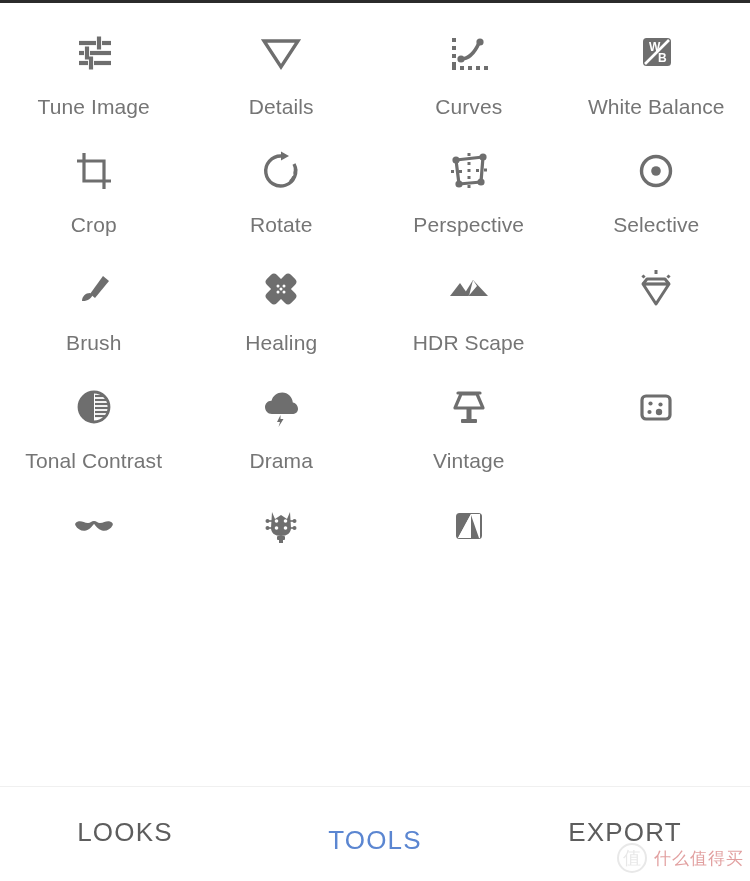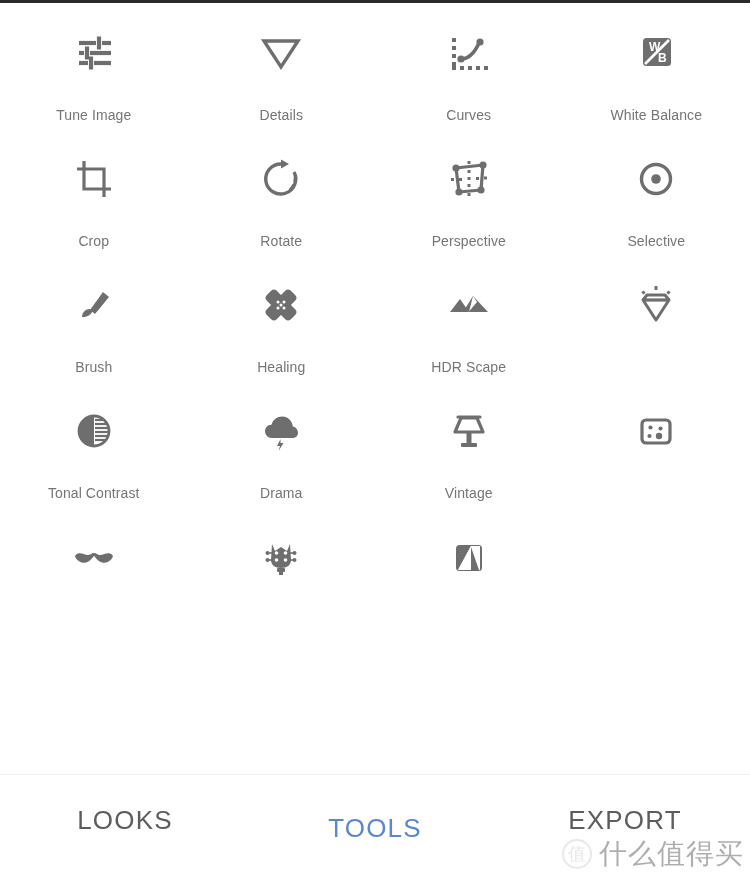--- a/index.html
+++ b/index.html
@@ -60,34 +60,34 @@
     width: 56px;
     height: 56px;
     display: flex;
     align-items: center;
     justify-content: center;
     color: #6e6e6e;
   }
   .tool-icon svg { display: block; }
 
   .tool-label {
-    margin-top: 20px;
-    font-size: 14px;
+    margin-top: 12px;
+    font-size: 21px;
     line-height: 28px;
     color: #757575;
     text-align: center;
     letter-spacing: 0.1px;
     max-width: 150px;
     font-weight: 400;
   }
 
   
   .tabbar {
     position: absolute;
-    bottom: 16px; left: 0;
+    bottom: 4px; left: 0;
     width: 750px;
     height: 91px;
     background: #ffffff;
     border-top: 1px solid #f0f0f0;
     display: flex;
     align-items: center;
     z-index: 20;
   }
 
   .tab {
@@ -118,22 +118,22 @@
     width: 30px; height: 30px;
     border: 2px solid #c9c9c9;
     border-radius: 50%;
     color: #c9c9c9;
     font-size: 18px;
     line-height: 26px;
     text-align: center;
     font-family: "DejaVu Sans", sans-serif;
   }
   .wm-text {
-    font-size: 28px;
-    color: #404040;
+    font-size: 17px;
+    color: #b91c1c;
     letter-spacing: 1px;
     font-family: "DejaVu Sans", sans-serif;
   }
 </style>
 </head>
 <body>
 
 <div id="app">
 
   <div class="top-strip"></div>

